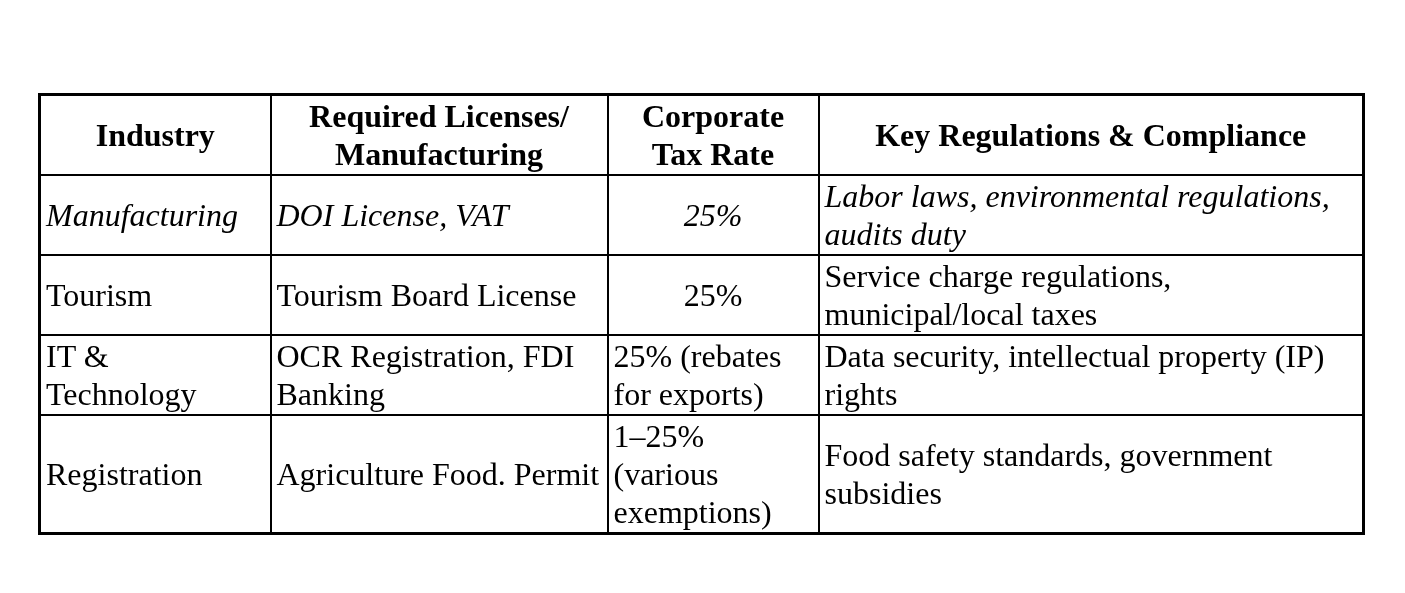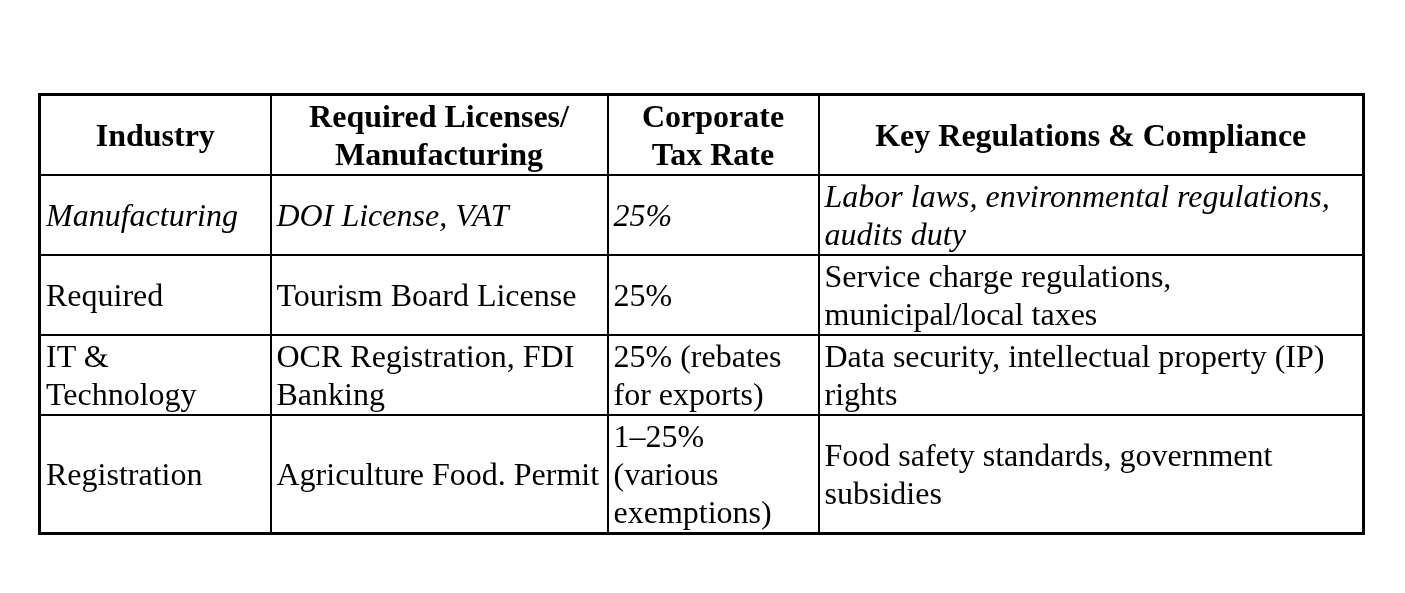--- a/index.html
+++ b/index.html
@@ -36,21 +36,21 @@
   }
   .reg-table th {
     font-weight: bold;
     text-align: center;
   }
   .reg-table td {
     font-weight: normal;
     text-align: left;
   }
   .reg-table td.align-right {
-    text-align: left;
+    text-align: center;
   }
   tr.row-header { height: 76px; }
   tr.row-0 { height: 77px; font-style: italic; }
   tr.row-1 { height: 77px; }
   tr.row-2 { height: 79px; }
   tr.row-3 { height: 112px; }
   tr.row-4 { height: 78px; }
 </style>
 </head>
 <body>
@@ -74,21 +74,21 @@
   </thead>
   <tbody>
     <tr class="row-0">
       <td>Manufacturing</td>
       <td>DOI License, VAT</td>
       <td class="align-right">25%</td>
       <td>Labor laws, environmental regulations,
 audits duty</td>
     </tr>
     <tr class="row-1">
-      <td>Required</td>
+      <td>Tourism</td>
       <td>Tourism Board License</td>
       <td class="align-right">25%</td>
       <td>Service charge regulations,
 municipal/local taxes</td>
     </tr>
     <tr class="row-2">
       <td>IT &amp;
 Technology</td>
       <td>OCR Registration, FDI
 Banking</td>

